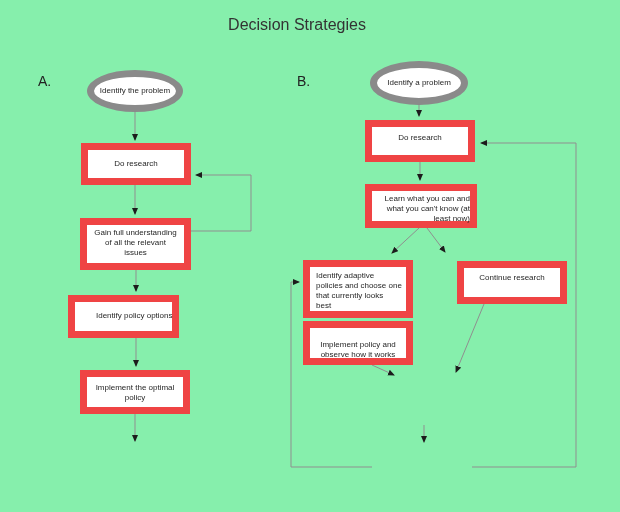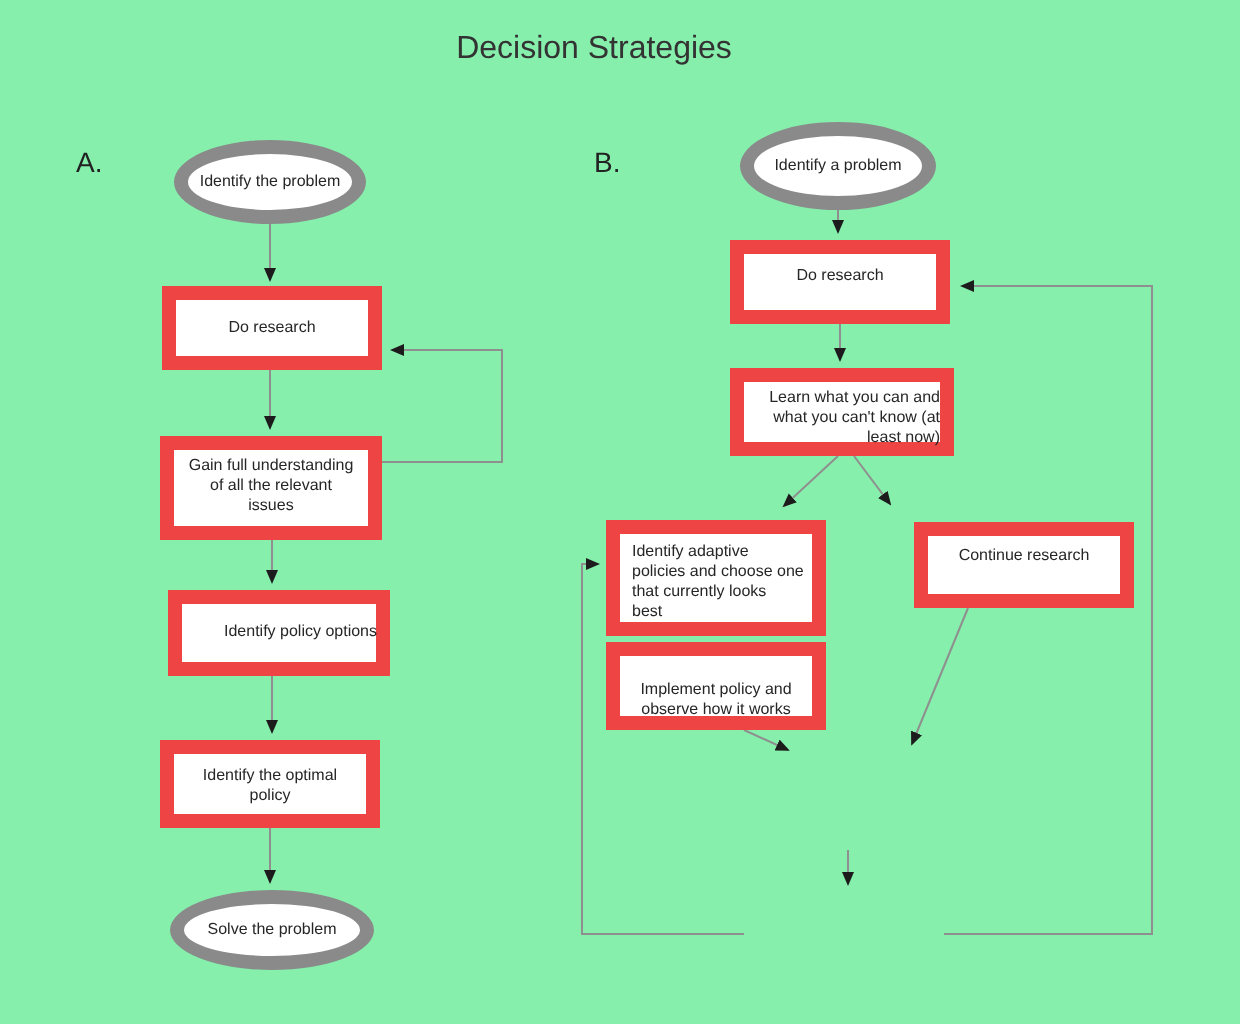--- a/index.html
+++ b/index.html
@@ -94,29 +94,26 @@
     <span class="node-label">Identify the problem</span>
   </div>
   <div class="node" style="left:81px; top:143px; width:110px; height:42px; padding-top:9px;">
     <span class="node-label">Do research</span>
   </div>
   <div class="node" style="left:80px; top:218px; width:111px; height:52px; padding-top:3px;">
     <span class="node-label">Gain full understanding
 of all the relevant
 issues</span>
   </div>
-  <div class="node" style="left:84px; top:295px; width:111px; height:43px; padding-top:9px;padding-left:21px;">
+  <div class="node" style="left:68px; top:295px; width:111px; height:43px; padding-top:9px;padding-left:21px;">
     <span class="node-label">Identify policy options</span>
   </div>
   <div class="node" style="left:80px; top:370px; width:110px; height:44px; padding-top:6px;">
-    <span class="node-label">Identify the optimal
+    <span class="node-label">Implement the optimal
 policy</span>
-  </div>
-  <div class="node ellipse" style="left:85px; top:445px; width:102px; height:40px;">
-    <span class="node-label">Solve the problem</span>
   </div>
 
   <div class="node ellipse" style="left:370px; top:61px; width:98px; height:44px;">
     <span class="node-label">Identify a problem</span>
   </div>
   <div class="node" style="left:365px; top:120px; width:110px; height:42px; padding-top:6px;">
     <span class="node-label">Do research</span>
   </div>
   <div class="node" style="left:365px; top:184px; width:112px; height:44px; padding-top:3px;text-align:right;">
     <span class="node-label">Learn what you can and

